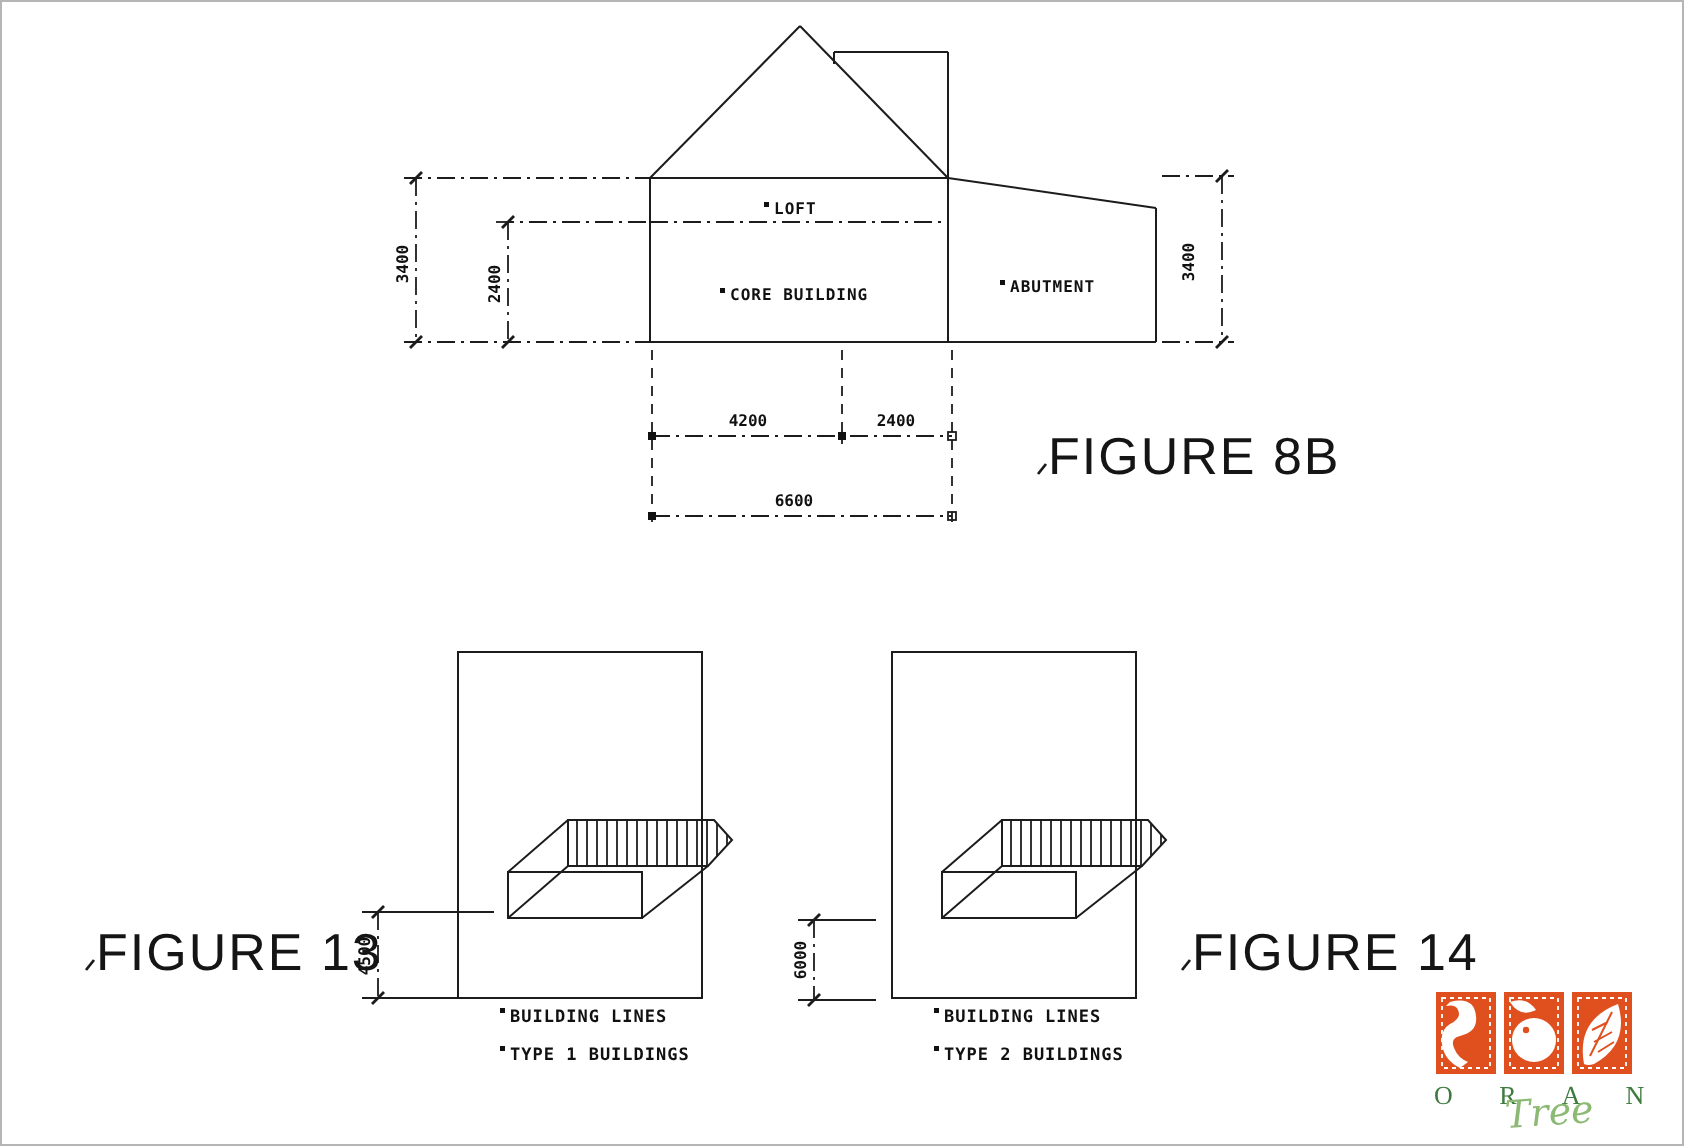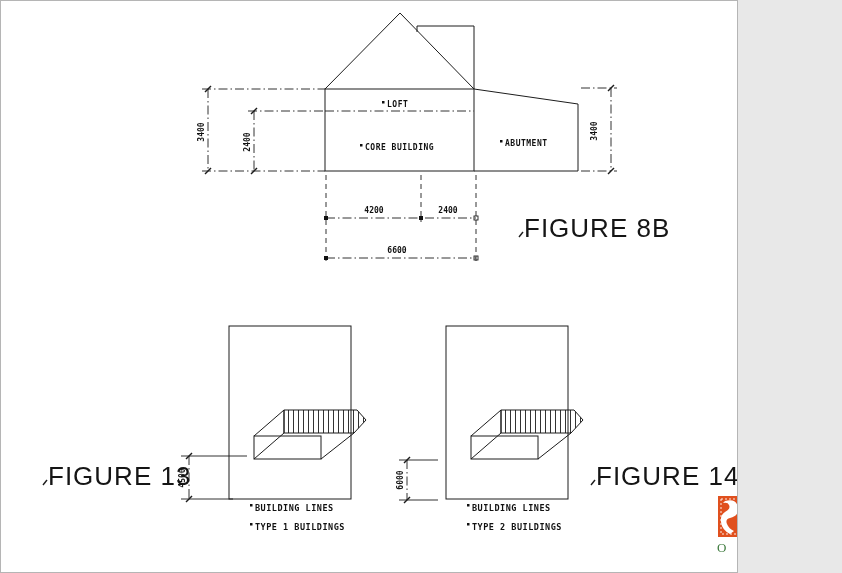--- a/index.html
+++ b/index.html
@@ -1,17 +1,17 @@
 <!DOCTYPE html>
 <html><head>
 <meta charset="utf-8">
 <style>
   html,body{margin:0;padding:0;background:#e8e8e8;}
   .page{
-    position:relative;width:738px;height:573px;background:#ffffff;
+    position:relative;width:842px;height:573px;background:#ffffff;
     border:1px solid #b5b5b5;box-sizing:border-box;overflow:hidden;
     font-family:"Liberation Sans",sans-serif;
   }
   svg{position:absolute;left:0;top:0;}
   .cad-line{stroke:#1c1c1c;stroke-width:1;fill:none;}
   .dim-line{stroke:#1c1c1c;stroke-width:0.9;fill:none;stroke-dasharray:9 3 1.5 3;}
   .ext-dash{stroke:#1c1c1c;stroke-width:0.9;fill:none;stroke-dasharray:5 4;}
   .solid-thin{stroke:#1c1c1c;stroke-width:0.9;fill:none;}
   .tick{stroke:#1c1c1c;stroke-width:1.4;fill:none;}
   .dim-text{font-family:"DejaVu Sans Mono",monospace;font-size:8px;font-weight:bold;fill:#111;}

